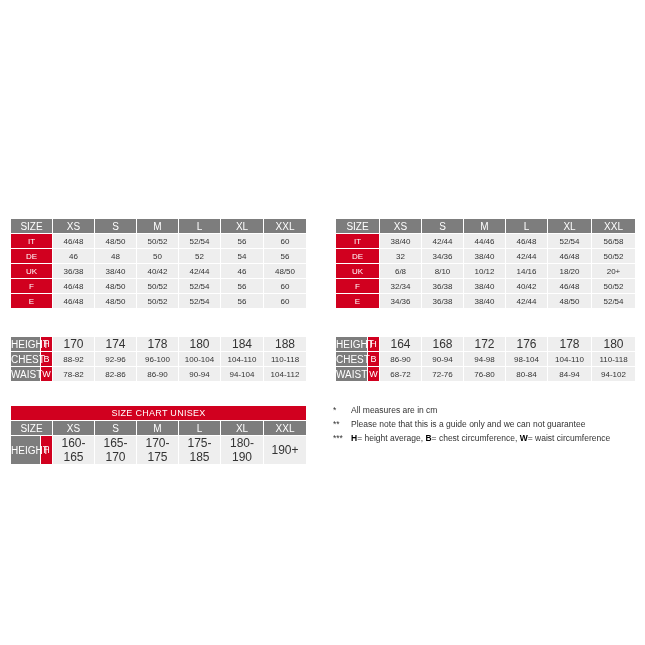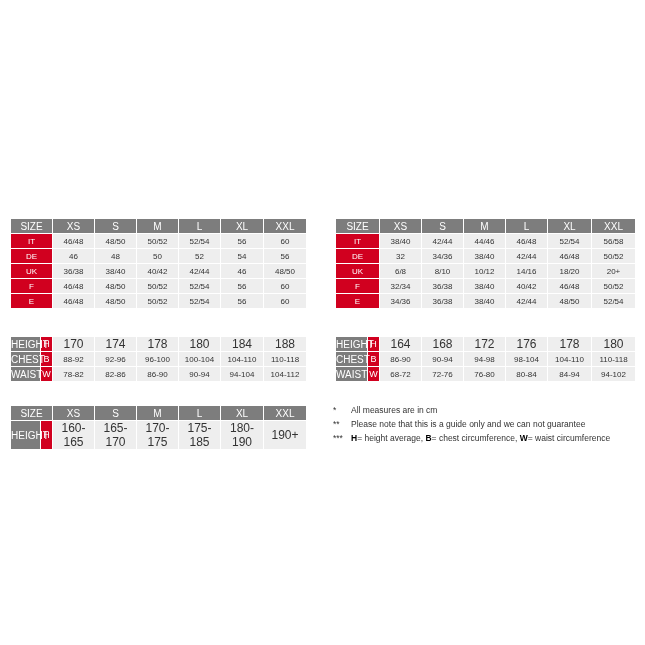--- a/index.html
+++ b/index.html
@@ -357,20 +357,23 @@
       <col style="width:30px">
         <col style="width:12px">
       <col style="width:42px">
         <col style="width:42px">
         <col style="width:42px">
       <col style="width:42px">
         <col style="width:43px">
         <col style="width:43px">
     </colgroup>
     <tbody>
+        <tr>
+      <td class="hdr-bar" colspan="8">SIZE CHART UNISEX</td>
+    </tr>
     <tr>
       <td class="col-head" colspan="2">SIZE</td>
       <td class="col-head">XS</td>
       <td class="col-head">S</td>
       <td class="col-head">M</td>
       <td class="col-head">L</td>
       <td class="col-head">XL</td>
       <td class="col-head">XXL</td>
     </tr>
     <tr>

